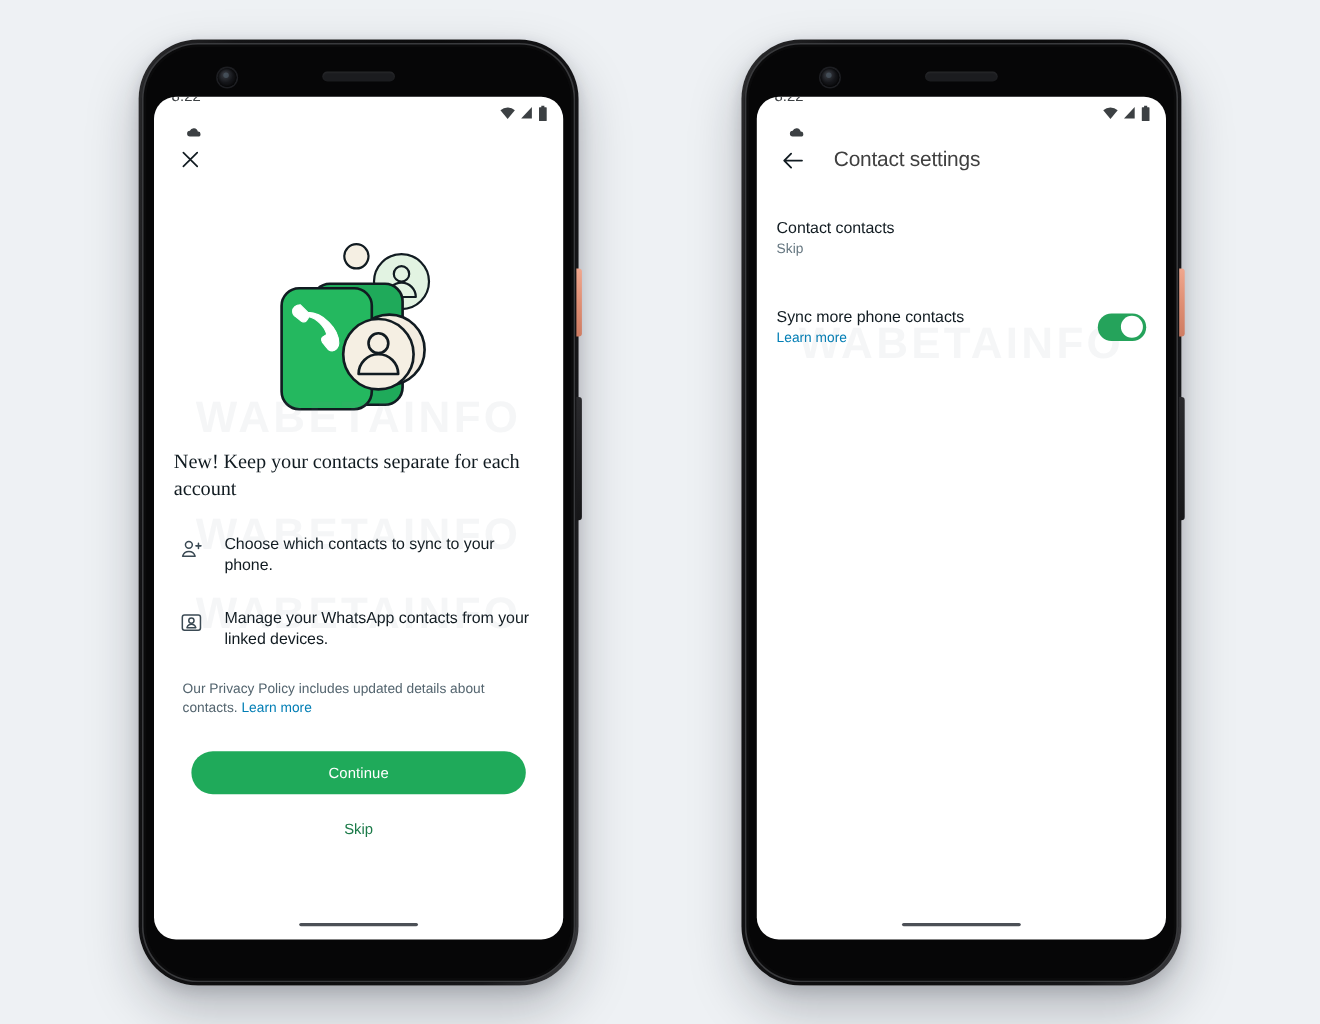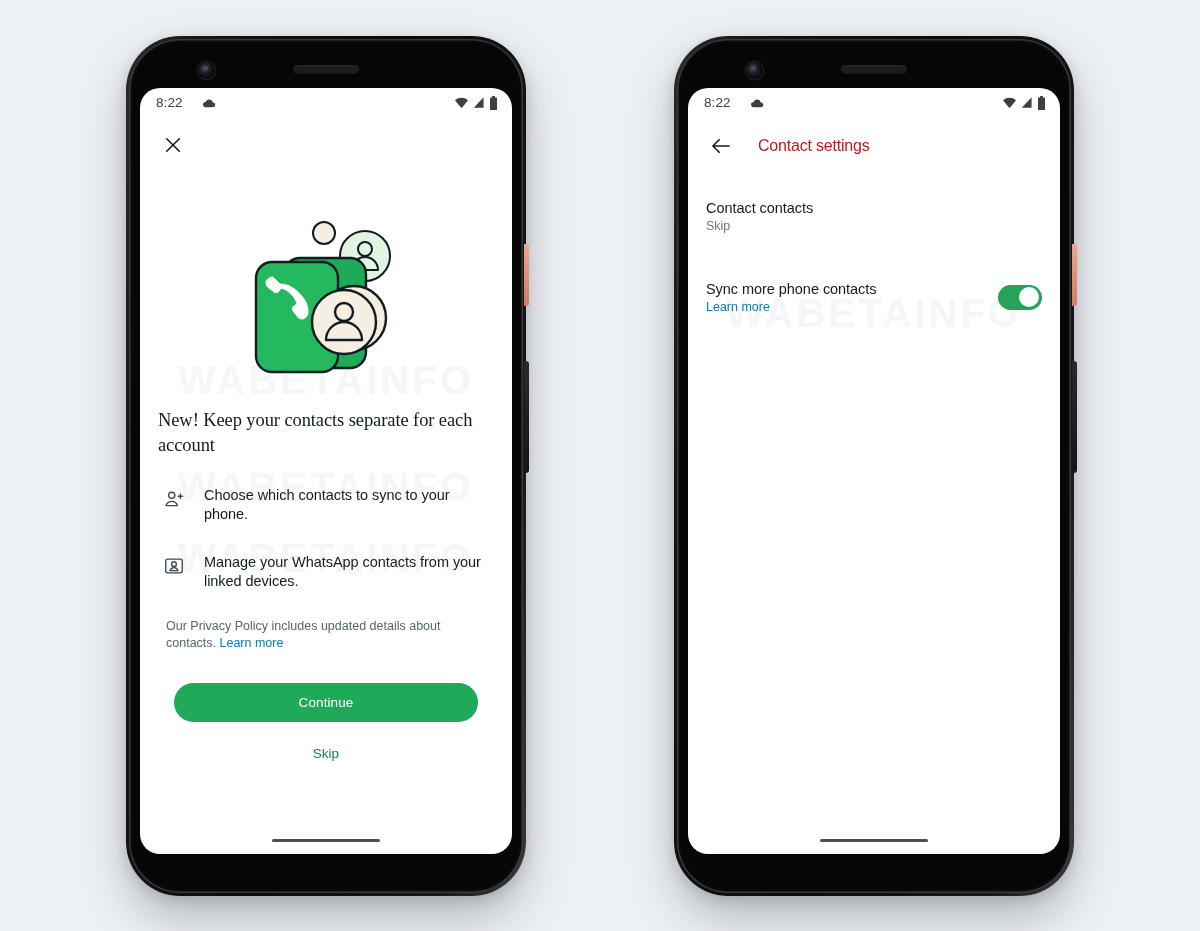--- a/index.html
+++ b/index.html
@@ -126,22 +126,23 @@
     height: 30px;
     flex: 0 0 auto;
     display: flex;
     align-items: center;
     justify-content: space-between;
     padding: 0 14px 0 16px;
     color: #3c4043;
   }
   .status-left {
     display: flex;
-    align-items: center;
+    align-items: flex-end;
     gap: 19px;
+    flex-direction: column;
   }
   .status-time {
     font-size: 13.5px;
     letter-spacing: .1px;
     color: #3c4043;
   }
   .status-right {
     display: flex;
     align-items: center;
     gap: 3px;
@@ -268,22 +269,22 @@
 
   
   .appbar {
     height: 56px;
     display: flex;
     align-items: center;
     gap: 22px;
     padding: 0 18px;
   }
   .appbar-title {
-    font-size: 16px;
-    color: #b91c1c;
+    font-size: 19px;
+    color: #404040;
     letter-spacing: -.2px;
   }
 
   .settings-list {
     padding-top: 14px;
   }
   .setting-row {
     display: flex;
     align-items: center;
     justify-content: space-between;

